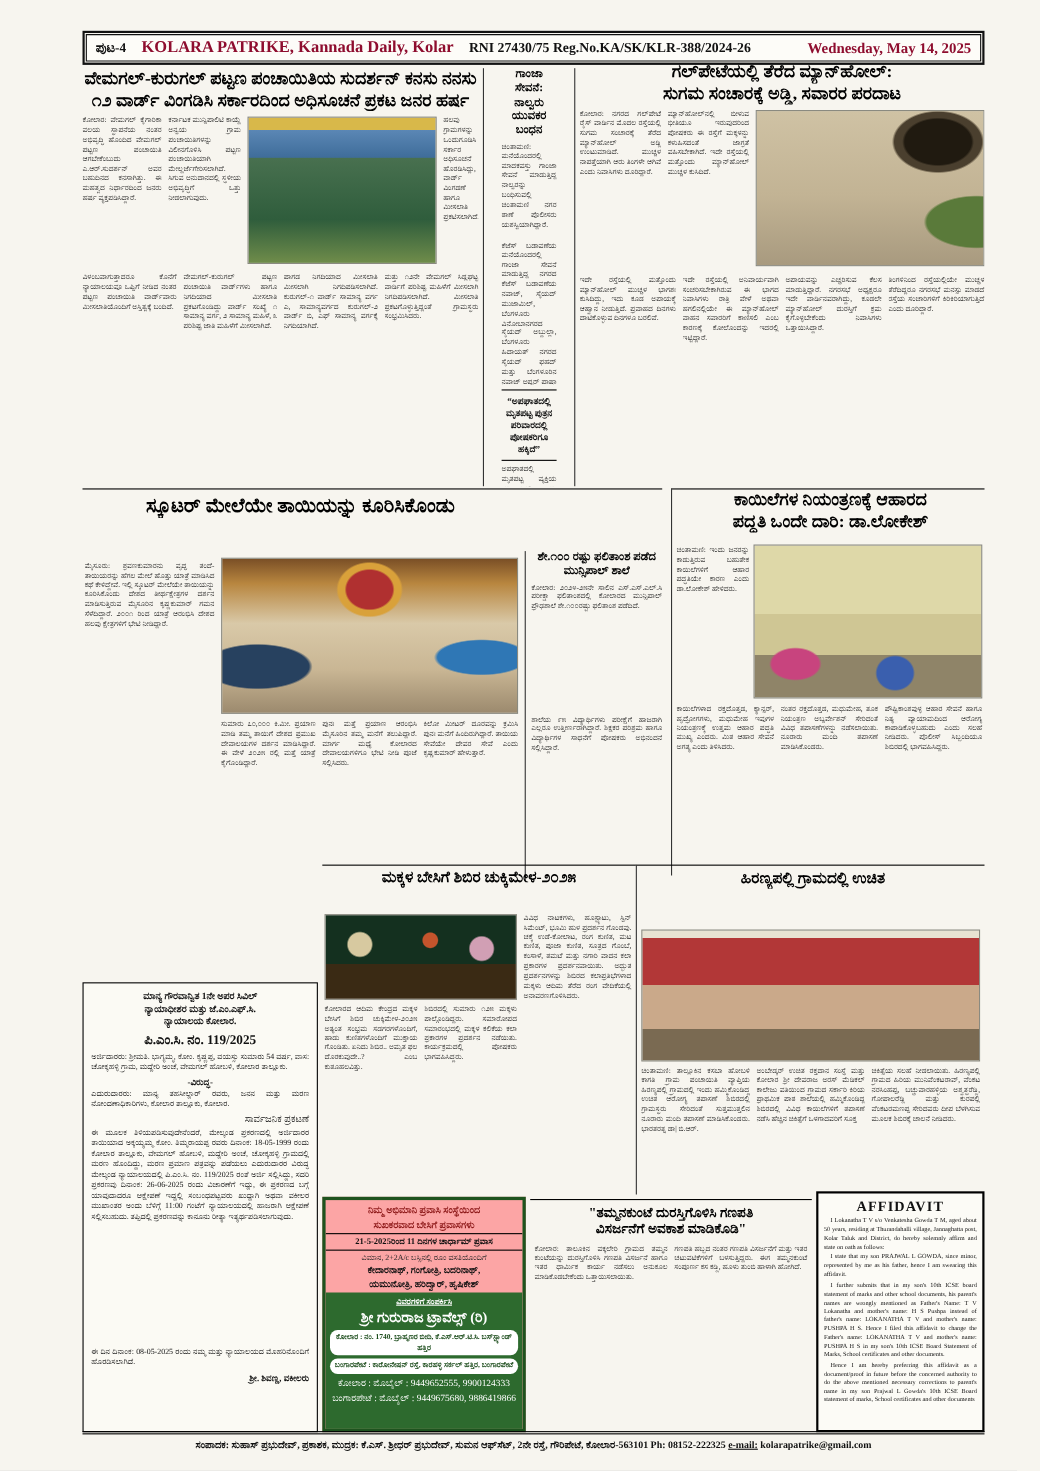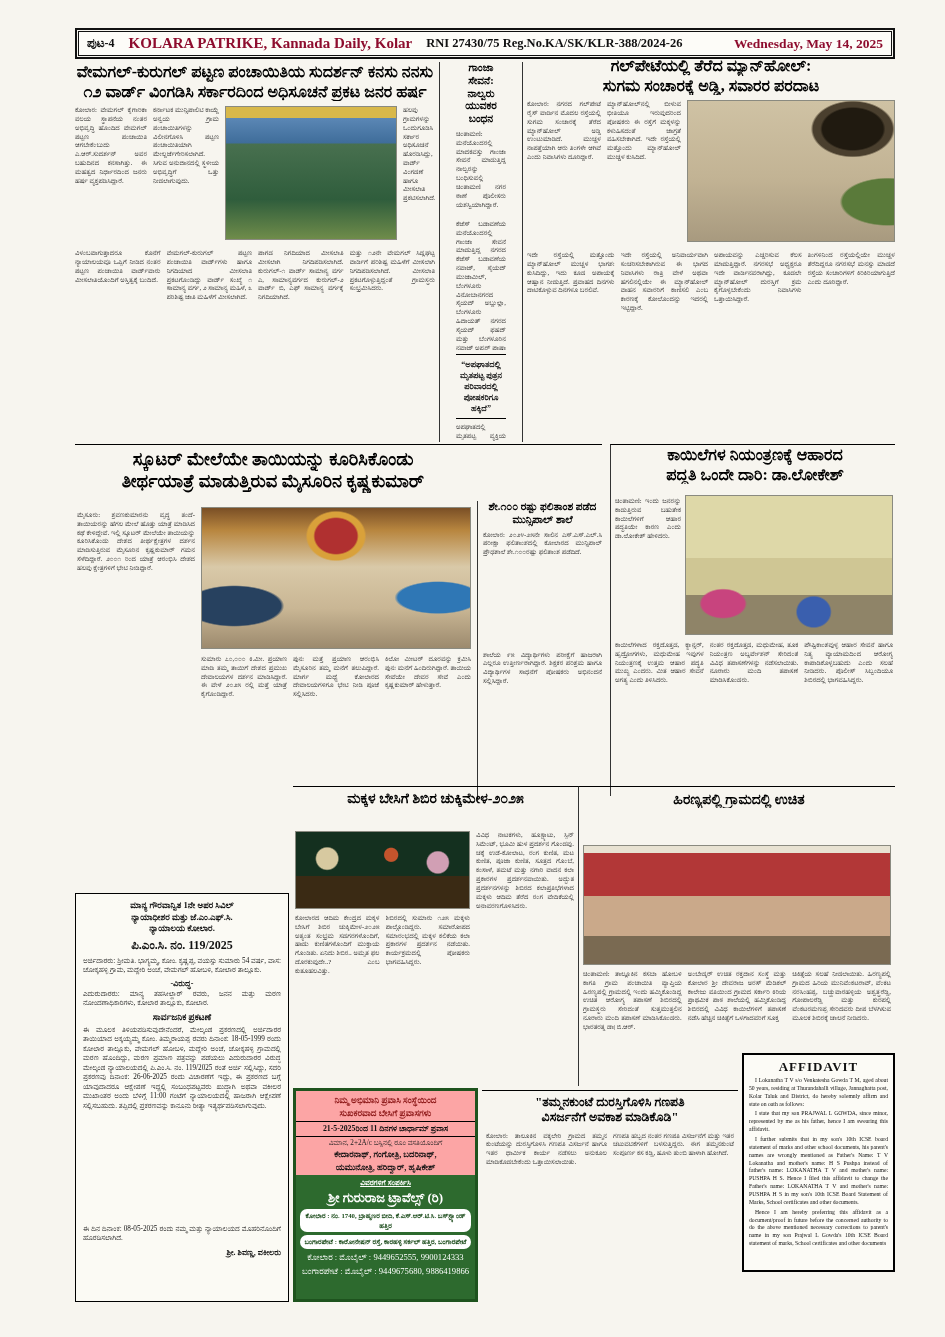--- a/index.html
+++ b/index.html
@@ -57,21 +57,21 @@
     radial-gradient(circle at 55% 30%, #c4542c 0 6%, rgba(0,0,0,0) 7%),
     radial-gradient(circle at 82% 40%, #d19fb4 0 7%, rgba(0,0,0,0) 8%),
     linear-gradient(180deg,#14301f 0 58%,#3a2a14 58% 100%); }
   .ph-hira { background:
     linear-gradient(180deg,#e8e2d2 0 7px,#b23737 7px 42%,#caa98a 42% 76%,#7a6a52 76% 100%); }
   
   .court { border: 1.7px solid #000; background:#fbfaf4; padding: 6px 7px; }
   .court .c-line { text-align:center; font-weight:bold; font-size:8.6px; line-height:1.35; }
   .court .c-case { text-align:center; font-weight:bold; font-size:12px; margin:3px 0 4px; }
   .court .c-par { font-size:7.2px; line-height:1.32; text-align:justify; margin-bottom:3px; }
-  .court .c-sub { text-align:center; font-weight:bold; font-size:9px; margin:3px 0; }
+  .court .c-sub { text-align:right; font-weight:normal; font-size:9px; margin:3px 0; }
   .court .c-sign { text-align:right; font-weight:bold; font-size:8px; margin-top:4px; }
   
   .ad { border: 3px solid #1e531e; background:#fca5a5; display:flex; flex-direction:column; }
   .ad .a-top { padding:3px 2px 1px; text-align:center; font-weight:bold; font-size:8.8px; color:#8e1a1a; line-height:1.5; }
   .ad .a-strip { border-top:1.3px solid #000; border-bottom:1.3px solid #000; text-align:center; font-weight:bold; font-size:7.8px; padding:2px 1px; color:#111; }
   .ad .a-fac { text-align:center; font-size:7.2px; padding:2px 1px 0; color:#222; }
   .ad .a-places { text-align:center; font-weight:bold; font-size:8.4px; line-height:1.55; padding:1px; color:#111; }
   .ad .a-green { background:#2d6a2e; color:#fff; flex:1; text-align:center; padding:3px 4px; display:flex; flex-direction:column; gap:3px; }
   .ad .a-contact { font-size:7.4px; font-weight:bold; text-decoration:underline; }
   .ad .a-name { font-size:13px; font-weight:bold; }
@@ -137,21 +137,20 @@
       <div class="coltxt">ಇದೇ ರಸ್ತೆಯಲ್ಲಿ ಮತ್ತೊಂದು ಮ್ಯಾನ್‌ಹೋಲ್ ಮುಚ್ಚಳ ಭಾಗಶಃ ಕುಸಿದಿದ್ದು, ಇದು ಕೂಡ ಅಪಾಯಕ್ಕೆ ಆಹ್ವಾನ ನೀಡುತ್ತಿದೆ. ಪ್ರವಾಹದ ದಿನಗಳು ದಾಟಿಕೊಳ್ಳುವ ದಿನಗಳೂ ಬರಲಿವೆ.</div>
       <div class="coltxt">ಇದೇ ರಸ್ತೆಯಲ್ಲಿ ಅನಿವಾರ್ಯವಾಗಿ ಸಂಚರಿಸಬೇಕಾಗಿರುವ ಈ ಭಾಗದ ನಿವಾಸಿಗಳು ರಾತ್ರಿ ವೇಳೆ ಅಥವಾ ಹಗಲಿನಲ್ಲಿಯೇ ಈ ಮ್ಯಾನ್‌ಹೋಲ್ ವಾಹನ ಸವಾರರಿಗೆ ಕಾಣಿಸಲಿ ಎಂಬ ಕಾರಣಕ್ಕೆ ಕೋಲೊಂದನ್ನು ಇದರಲ್ಲಿ ಇಟ್ಟಿದ್ದಾರೆ.</div>
       <div class="coltxt">ಅಪಾಯವನ್ನು ಎಚ್ಚರಿಸುವ ಕೆಲಸ ಮಾಡುತ್ತಿದ್ದಾರೆ. ನಗರಸಭೆ ಅಧ್ಯಕ್ಷರೂ ಇದೇ ವಾರ್ಡಿನವರಾಗಿದ್ದು, ಕೂಡಲೇ ಮ್ಯಾನ್‌ಹೋಲ್ ದುರಸ್ತಿಗೆ ಕ್ರಮ ಕೈಗೊಳ್ಳಬೇಕೆಂದು ನಿವಾಸಿಗಳು ಒತ್ತಾಯಿಸಿದ್ದಾರೆ.</div>
       <div class="coltxt">ತಿಂಗಳಿನಿಂದ ರಸ್ತೆಯಲ್ಲಿಯೇ ಮುಚ್ಚಳ ತೆರೆದಿದ್ದರೂ ನಗರಸಭೆ ಮನಸ್ಸು ಮಾಡದೆ ರಸ್ತೆಯ ಸಂಚಾರಿಗಳಿಗೆ ಕಿರಿಕಿರಿಯಾಗುತ್ತಿದೆ ಎಂದು ದೂರಿದ್ದಾರೆ.</div>
     </div>
   </div>
 
   <div class="abs topline" style="left:75px; top:444px; width:527px; height:358px;">
     <div class="abs" style="left:0; top:4px; width:396px;">
       <div class="hl" style="font-size:18px;">ಸ್ಕೂಟರ್ ಮೇಲೆಯೇ ತಾಯಿಯನ್ನು ಕೂರಿಸಿಕೊಂಡು</div>
-      <div class="hl" style="font-size:18px;">ತೀರ್ಥಯಾತ್ರೆ ಮಾಡುತ್ತಿರುವ ಮೈಸೂರಿನ ಕೃಷ್ಣಕುಮಾರ್</div>
     </div>
     <div class="abs coltxt" style="left:2px; top:66px; width:118px; height:288px;">ಮೈಸೂರು: ಶ್ರವಣಕುಮಾರನು ವೃದ್ಧ ತಂದೆ-ತಾಯಿಯರನ್ನು ಹೆಗಲ ಮೇಲೆ ಹೊತ್ತು ಯಾತ್ರೆ ಮಾಡಿಸಿದ ಕಥೆ ಕೇಳಿದ್ದೇವೆ. ಇಲ್ಲಿ ಸ್ಕೂಟರ್ ಮೇಲೆಯೇ ತಾಯಿಯನ್ನು ಕೂರಿಸಿಕೊಂಡು ದೇಶದ ತೀರ್ಥಕ್ಷೇತ್ರಗಳ ದರ್ಶನ ಮಾಡಿಸುತ್ತಿರುವ ಮೈಸೂರಿನ ಕೃಷ್ಣಕುಮಾರ್ ಗಮನ ಸೆಳೆದಿದ್ದಾರೆ. ೨೦೦೧ ರಿಂದ ಯಾತ್ರೆ ಆರಂಭಿಸಿ ದೇಶದ ಹಲವು ಕ್ಷೇತ್ರಗಳಿಗೆ ಭೇಟಿ ನೀಡಿದ್ದಾರೆ.</div>
     <div class="abs photo ph-temple" style="left:126px; top:62px; width:270px; height:142px;"></div>
     <div class="abs" style="left:126px; top:210px; width:270px; height:144px;">
       <div class="cols" style="height:100%;">
         <div class="coltxt">ಸುಮಾರು ೭೦,೦೦೦ ಕಿ.ಮೀ. ಪ್ರಯಾಣ ಮಾಡಿ ತಮ್ಮ ತಾಯಿಗೆ ದೇಶದ ಪ್ರಮುಖ ದೇವಾಲಯಗಳ ದರ್ಶನ ಮಾಡಿಸಿದ್ದಾರೆ. ಈ ವೇಳೆ ೨೦೨೫ ರಲ್ಲಿ ಮತ್ತೆ ಯಾತ್ರೆ ಕೈಗೊಂಡಿದ್ದಾರೆ.</div>
         <div class="coltxt">ಪುನಃ ಮತ್ತೆ ಪ್ರಯಾಣ ಆರಂಭಿಸಿ ಮೈಸೂರಿನ ತಮ್ಮ ಮನೆಗೆ ತಲುಪಿದ್ದಾರೆ. ಮಾರ್ಗ ಮಧ್ಯೆ ಕೋಲಾರದ ದೇವಾಲಯಗಳಿಗೂ ಭೇಟಿ ನೀಡಿ ಪೂಜೆ ಸಲ್ಲಿಸಿದರು.</div>
         <div class="coltxt">ಕಿಲೋ ಮೀಟರ್ ದೂರವನ್ನು ಕ್ರಮಿಸಿ ಪುನಃ ಮನೆಗೆ ಹಿಂದಿರುಗಿದ್ದಾರೆ. ತಾಯಿಯ ಸೇವೆಯೇ ದೇವರ ಸೇವೆ ಎಂದು ಕೃಷ್ಣಕುಮಾರ್ ಹೇಳುತ್ತಾರೆ.</div>
       </div>
     </div>
@@ -238,22 +237,27 @@
 
   <div class="abs topline" style="left:482px; top:1090px; width:256px; height:212px; padding:4px 4px 0;">
     <div class="hl hl13">"ತಮ್ಮನಕುಂಟೆ ದುರಸ್ತಿಗೊಳಿಸಿ ಗಣಪತಿ</div>
     <div class="hl hl13">ವಿಸರ್ಜನೆಗೆ ಅವಕಾಶ ಮಾಡಿಕೊಡಿ"</div>
     <div class="cols" style="margin-top:6px; height:150px;">
       <div class="coltxt">ಕೋಲಾರ: ತಾಲೂಕಿನ ವಕ್ಕಲೇರಿ ಗ್ರಾಮದ ತಮ್ಮನ ಕುಂಟೆಯನ್ನು ದುರಸ್ತಿಗೊಳಿಸಿ ಗಣಪತಿ ವಿಸರ್ಜನೆ ಹಾಗೂ ಇತರ ಧಾರ್ಮಿಕ ಕಾರ್ಯ ನಡೆಸಲು ಅನುಕೂಲ ಮಾಡಿಕೊಡಬೇಕೆಂದು ಒತ್ತಾಯಿಸಲಾಯಿತು.</div>
       <div class="coltxt">ಗಣಪತಿ ಹಬ್ಬದ ನಂತರ ಗಣಪತಿ ವಿಸರ್ಜನೆಗೆ ಮತ್ತು ಇತರ ಚಟುವಟಿಕೆಗಳಿಗೆ ಬಳಸುತ್ತಿದ್ದರು. ಈಗ ತಮ್ಮನಕುಂಟೆ ಸಂಪೂರ್ಣ ಕಸ ಕಡ್ಡಿ, ಹೂಳು ತುಂಬಿ ಹಾಳಾಗಿ ಹೋಗಿದೆ.</div>
     </div>
   </div>
 
-  <div class="abs affi" style="left:742px; top:1053px; width:153px; height:219px;">
+  <div class="abs affi" style="left:742px; top:1083px; width:153px; height:219px;">
     <div class="t">AFFIDAVIT</div>
     <p>I Lokanatha T V s/o Venkatesha Gowda T M, aged about 50 years, residing at Thurandahalli village, Jannaghatta post, Kolar Taluk and District, do hereby solemnly affirm and state on oath as follows:</p>
     <p>I state that my son PRAJWAL L GOWDA, since minor, represented by me as his father, hence I am swearing this affidavit.</p>
     <p>I further submits that in my son's 10th ICSE board statement of marks and other school documents, his parent's names are wrongly mentioned as Father's Name: T V Lokanatha and mother's name: H S Pushpa instead of father's name: LOKANATHA T V and mother's name: PUSHPA H S. Hence I filed this affidavit to change the Father's name: LOKANATHA T V and mother's name: PUSHPA H S in my son's 10th ICSE Board Statement of Marks, School certificates and other documents.</p>
     <p>Hence I am hereby preferring this affidavit as a document/proof in future before the concerned authority to do the above mentioned necessary corrections to parent's name in my son Prajwal L Gowda's 10th ICSE Board statement of marks, School certificates and other documents</p>
   </div>
 
+  <div class="abs footer" style="left:75px; top:1301px; width:820px; height:26px;">
+    <span>ಸಂಪಾದಕ: ಸುಹಾಸ್ ಪ್ರಭುದೇವ್, ಪ್ರಕಾಶಕ, ಮುದ್ರಕ: ಕೆ.ಎಸ್. ಶ್ರೀಧರ್ ಪ್ರಭುದೇವ್, ಸುಮನ ಆಫ್‌ಸೆಟ್, 2ನೇ ರಸ್ತೆ, ಗೌರಿಪೇಟೆ, ಕೋಲಾರ-563101  Ph: 08152-222325</span>
+    <span class="em">e-mail:</span>
+    <span>kolarapatrike@gmail.com</span>
+  </div>
 
 </div>
 
 </body></html>

